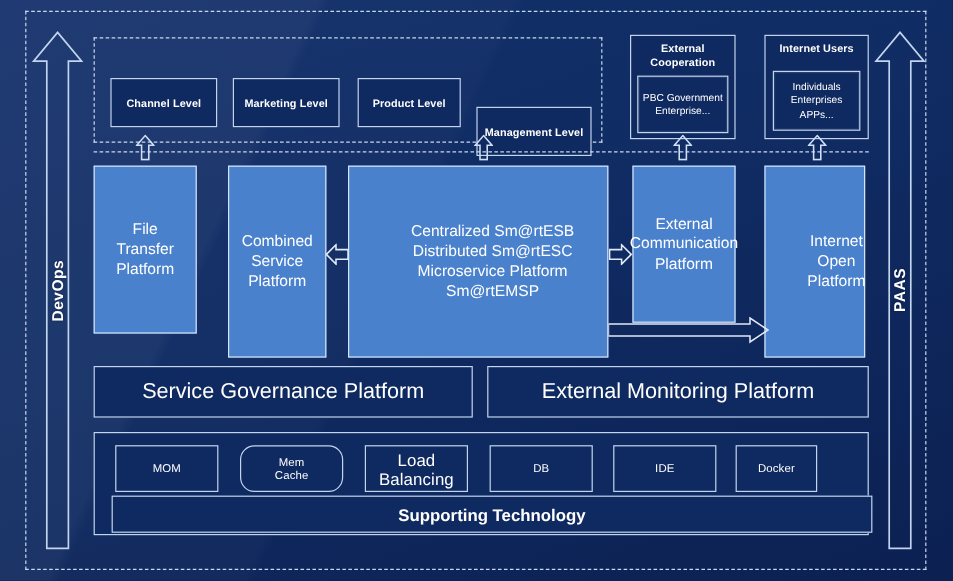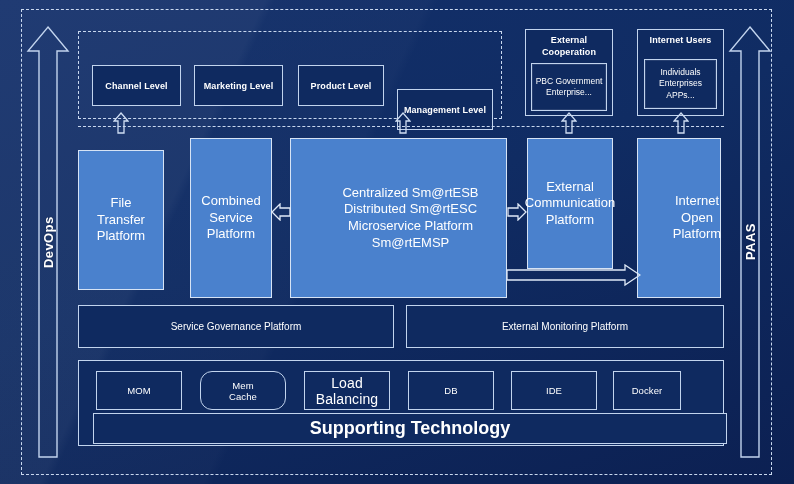--- a/index.html
+++ b/index.html
@@ -70,23 +70,23 @@
     border:1.3px solid #d6e3f5;
     background:#4a81cd;
     display:flex;align-items:center;justify-content:center;
     text-align:center;
     color:#ffffff;
     line-height:1.28;
   }
 
   .t-small{font-size:9px;font-weight:bold;letter-spacing:.1px;}
   .t-tiny{font-size:8.5px;line-height:1.3;}
-  .t-mid{font-size:10px;text-align:right;}
+  .t-mid{font-size:18px;text-align:right;}
   .t-plat{font-size:13px;}
-  .t-big{font-size:18px;font-weight:bold;}
+  .t-big{font-size:14px;font-weight:bold;}
 
   
   .uparrow{position:absolute;}
   .uparrow svg{display:block;}
 
   
   .harrow{position:absolute;}
   .harrow svg{display:block;}
 
   .wrapline{white-space:pre-line;}
@@ -157,21 +157,21 @@
     <svg width="16" height="22" viewBox="0 0 16 22">
         <polygon points="8,1 15,9 11,9 11,21 5,21 5,9 1,9" fill="none" stroke="#cfdef3" stroke-width="1.3"></polygon>
       </svg>
   </div>
   <div class="uparrow" style="left:673px;top:112px;width:16px;height:22px;">
     <svg width="16" height="22" viewBox="0 0 16 22">
         <polygon points="8,1 15,9 11,9 11,21 5,21 5,9 1,9" fill="none" stroke="#cfdef3" stroke-width="1.3"></polygon>
       </svg>
   </div>
 
-  <div class="lbox t-plat wrapline" style="left:78px;top:150px;width:86px;height:140px;">File
+  <div class="lbox t-plat wrapline" style="left:78px;top:138px;width:86px;height:140px;">File
 Transfer
 Platform</div>
 
   <div class="lbox t-plat wrapline" style="left:190px;top:138px;width:82px;height:160px;">Combined
 Service
 Platform</div>
 
   <div class="lbox t-plat wrapline" style="left:290px;top:138px;width:217px;height:160px;padding-left:24px;">Centralized Sm@rtESB
 Distributed Sm@rtESC
 Microservice Platform Sm@rtEMSP</div>

